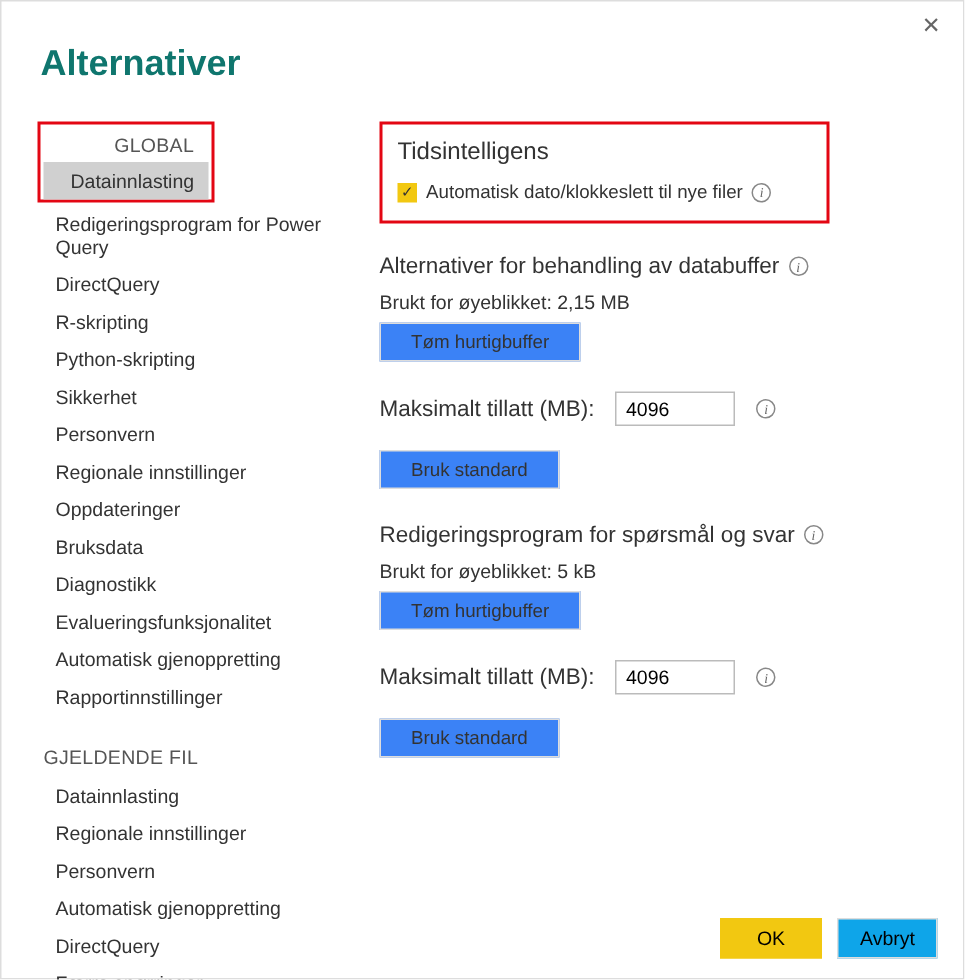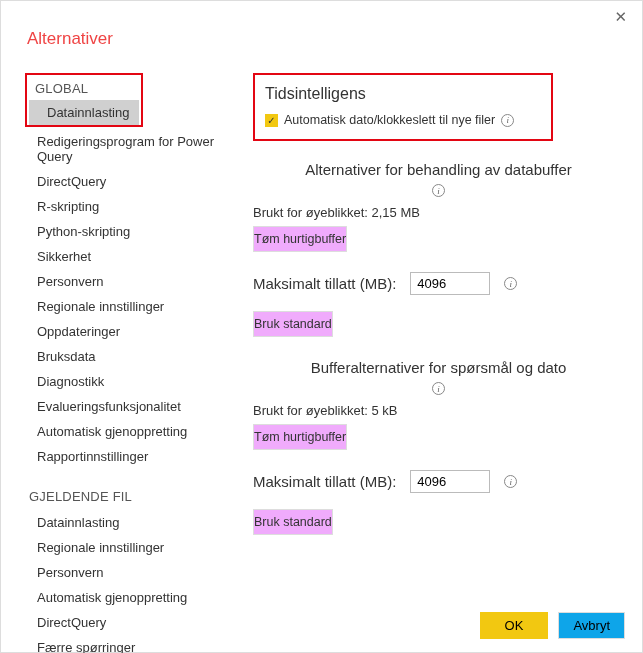--- a/index.html
+++ b/index.html
@@ -27,23 +27,23 @@
       position: absolute;
       right: 16px;
       top: 8px;
       font-size: 15px;
       color: #666;
       cursor: pointer;
       background: none;
       border: none;
     }
     .title {
-      font-size: 17px;
-      font-weight: 400;
-      color: #ef4444;
+      font-size: 24px;
+      font-weight: 700;
+      color: #0f766e;
       margin: 18px 0 24px 8px;
     }
     .columns {
       display: flex;
       gap: 24px;
       height: calc(100% - 110px);
     }
     .sidebar {
       width: 210px;
       flex-shrink: 0;
@@ -62,20 +62,21 @@
     }
     .sidebar-item.selected {
       background: #d0d0d0;
     }
     .hl-global {
       border: 2px solid #e30613;
       display: inline-block;
       padding: 2px 2px 0 2px;
       margin-left: 6px;
       margin-bottom: 2px;
+      text-align: right;
     }
     .hl-global .group-header {
       padding: 4px 10px 4px 6px;
     }
     .hl-global .sidebar-item {
       margin: 0;
     }
     .content {
       flex: 1;
       position: relative;
@@ -92,21 +93,20 @@
       color: #333;
       margin-bottom: 10px;
       display: flex;
       align-items: center;
       gap: 6px;
     }
     .section-title.small {
       font-size: 15px;
       margin-top: 6px;
       margin-bottom: 8px;
-      flex-direction: column;
     }
     .checkbox-row {
       display: flex;
       align-items: center;
       gap: 6px;
       font-size: 12.5px;
     }
     .checkbox {
       width: 13px;
       height: 13px;
@@ -131,23 +131,23 @@
       font-style: italic;
       font-family: Georgia, serif;
     }
     .field-label {
       font-size: 13px;
       color: #333;
       margin: 6px 0;
     }
     .btn {
       display: inline-block;
-      padding: 5px 0;
+      padding: 5px 20px;
       font-size: 12.5px;
-      background: #f0abfc;
+      background: #3b82f6;
       border: 1px solid #ddd;
       color: #333;
       cursor: pointer;
     }
     .btn.small-gap {
       margin-bottom: 12px;
     }
     .input-row {
       display: flex;
       align-items: center;
@@ -247,21 +247,21 @@
         <div class="input-row">
           <span class="input-label">Maksimalt tillatt (MB):</span>
           <input type="text" value="4096" style="">
           <span class="info-icon">i</span>
         </div>
         <button class="btn">Bruk standard</button>
       </div>
 
       <div class="section-block">
         <div class="section-title small">
-          <span>Bufferalternativer for spørsmål og dato</span>
+          <span>Redigeringsprogram for spørsmål og svar</span>
           <span class="info-icon">i</span>
         </div>
         <div class="field-label">Brukt for øyeblikket: 5 kB</div>
         <button class="btn small-gap">Tøm hurtigbuffer</button>
         <div class="input-row">
           <span class="input-label">Maksimalt tillatt (MB):</span>
           <input type="text" value="4096" style="">
           <span class="info-icon">i</span>
         </div>
         <button class="btn">Bruk standard</button>

